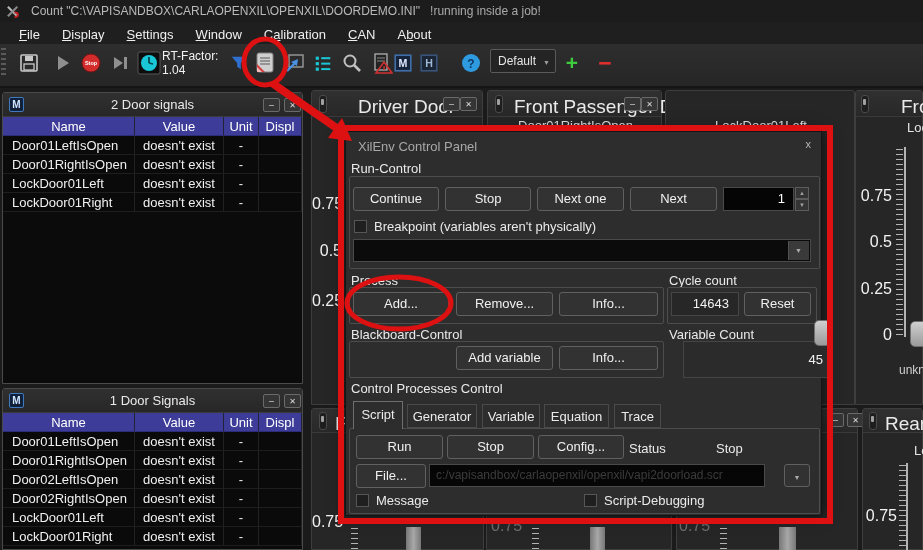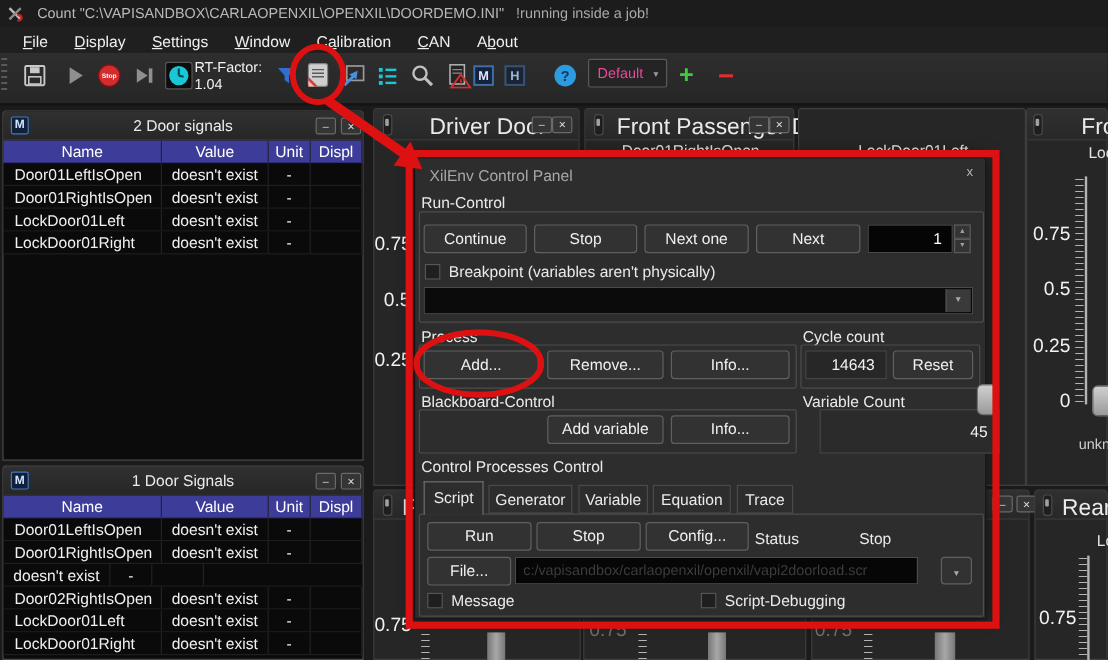--- a/index.html
+++ b/index.html
@@ -6,21 +6,21 @@
 html,body{width:923px;height:550px;overflow:hidden;background:#1b1b1b;font-family:"Liberation Sans",sans-serif}
 u{text-decoration:underline}
 
 #titlebar{position:absolute;left:0;top:0;width:923px;height:22px;background:#1c1c1c;display:flex;align-items:center;gap:10px;padding-left:6px;color:#b9b9b9;font-size:12px;white-space:nowrap}
 #menubar{position:absolute;left:0;top:22px;width:923px;height:22px;background:#1f1f1f;display:flex;align-items:flex-end;padding-left:8px}
 .menu-item{color:#efefef;font-size:13px;padding:2px 11px;cursor:default}
 #toolbar{position:absolute;left:0;top:44px;width:923px;height:44px;background:linear-gradient(#2e2e2e,#262626);border-bottom:2px solid #141414}
 .tb{position:absolute;top:49px;height:28px;display:flex;align-items:center;justify-content:center}
 #tbgrip{left:1px;top:48px;width:5px;height:30px;background:repeating-linear-gradient(to bottom,#5a5a5a 0 2px,transparent 2px 5px)}
 .rt{color:#f2f2f2;font-size:12px;line-height:14px}
-#profile-box{left:490px;width:66px;height:24px;background:#242424;border:1px solid #5a5a5a;border-radius:2px;color:#ec4899;font-size:12px;padding-left:7px;justify-content:flex-start}
+#profile-box{left:490px;width:66px;height:24px;background:#242424;border:1px solid #5a5a5a;border-radius:2px;color:#e5e5e5;font-size:12px;padding-left:7px;justify-content:flex-start}
 #profile-box::after{content:"▼";font-size:7px;color:#9a9a9a;position:absolute;right:5px;top:9px}
 .bigplus{font-size:21px;font-weight:bold;color:#3ecc3e}
 .bigminus{font-size:23px;font-weight:bold;color:#e02e2e}
 
 .window{position:absolute;background:#0b0b0b;border:1px solid #4a4a4a;border-radius:3px 3px 0 0}
 .wtitle{height:24px;background:linear-gradient(#303030,#272727);border-bottom:1px solid #3a3a3a;color:#eaeaea;font-size:13px;display:flex;align-items:center;justify-content:center;position:relative}
 .wicon{position:absolute;left:6px;top:4px;width:15px;height:15px;border:1px solid #3f7ac0;background:#0f2038;color:#cfe4ff;font-size:10px;font-weight:bold;text-align:center;line-height:13px;border-radius:2px}
 .wbtn{position:absolute;top:5px;width:17px;height:14px;background:#353535;border:1px solid #6a6a6a;border-radius:2px;color:#dcdcdc;font-size:9px;line-height:12px;text-align:center}
 .wbtn.min::before{content:"–"}
 .wbtn.x::before{content:"✕";font-size:8px}
@@ -255,20 +255,21 @@
         <div class="tcell c2" style="width: 35px;">-</div>
         <div class="tcell c3" style="width: 43px;"></div>
       </div>
       <div class="trow">
         <div class="tcell c0" style="width: 132px;">Door01RightIsOpen</div>
         <div class="tcell c1" style="width: 89px;">doesn't exist</div>
         <div class="tcell c2" style="width: 35px;">-</div>
         <div class="tcell c3" style="width: 43px;"></div>
       </div>
       <div class="trow">
+        <div class="tcell c0" style="width: 132px;">Door02LeftIsOpen</div>
         <div class="tcell c1" style="width: 89px;">doesn't exist</div>
         <div class="tcell c2" style="width: 35px;">-</div>
         <div class="tcell c3" style="width: 43px;"></div>
       </div>
       <div class="trow">
         <div class="tcell c0" style="width: 132px;">Door02RightIsOpen</div>
         <div class="tcell c1" style="width: 89px;">doesn't exist</div>
         <div class="tcell c2" style="width: 35px;">-</div>
         <div class="tcell c3" style="width: 43px;"></div>
       </div>

